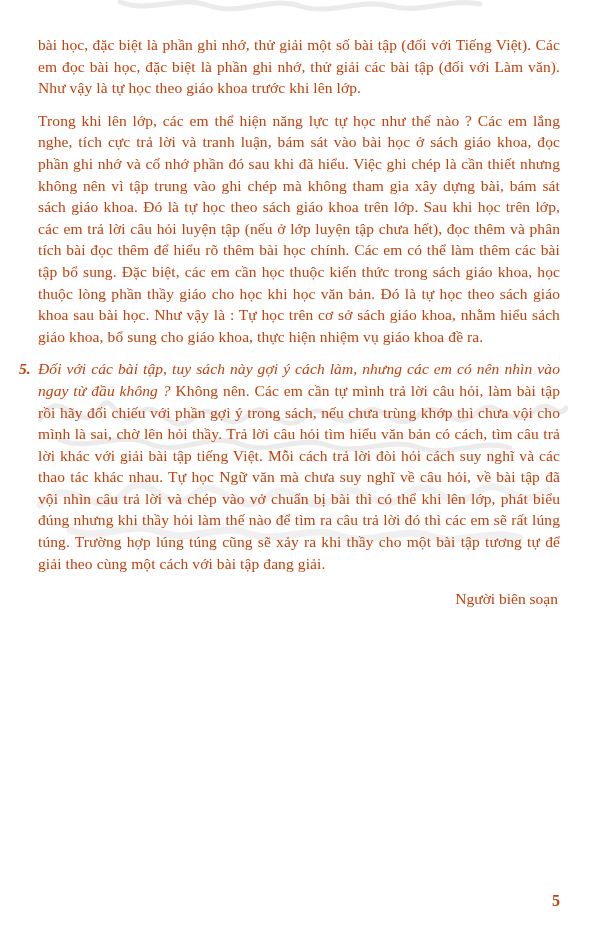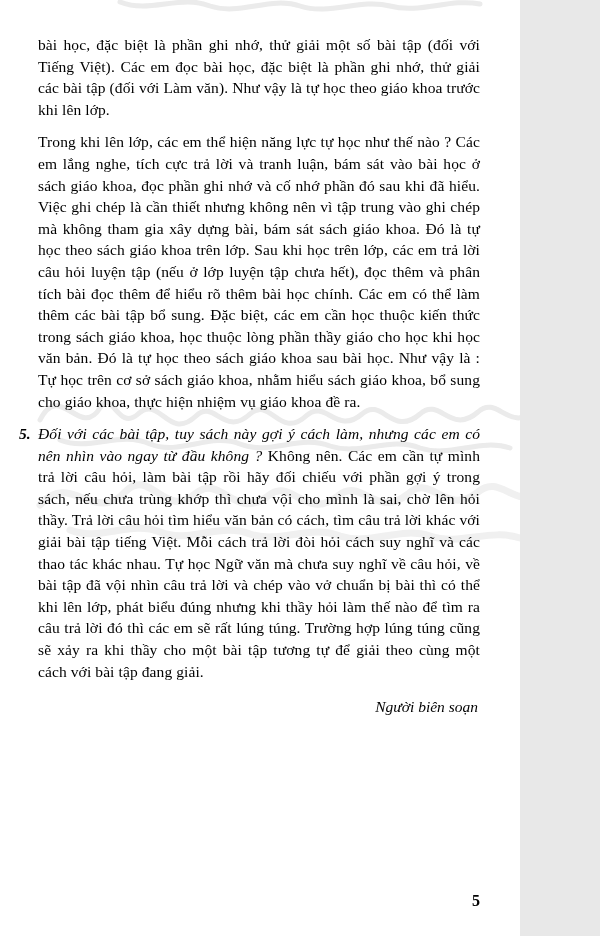--- a/index.html
+++ b/index.html
@@ -1,22 +1,22 @@
 <!DOCTYPE html>
 <html><head>
 <meta charset="utf-8">
 <style>
   html,body{margin:0;padding:0;background:#e8e8e8;}
   .page{
     position:relative;
-    width:520px;height:936px;
+    width:600px;height:936px;
     background:#ffffff;
     overflow:hidden;
     font-family:"Liberation Serif", serif;
-    color:#000000;
+    color:#c2410c;
   }
   .content{
     position:absolute;
     left:38px;right:40px;top:34px;
   }
   p.para{
     font-size:15.5px;
     line-height:21.6px;
     text-align:justify;
     margin:0 0 11px 0;
@@ -35,21 +35,21 @@
     font-style:italic;
   }
   .italic{}
   .signature{
     margin-top:14px;
     text-align:right;
     font-size:15.5px;
     line-height:21.6px;
     padding-right:2px;
   }
-  .signature .role{display:block;font-style:italic;}
+  .signature .role{display:block;}
   .signature .name{display:block;font-style:italic;}
   .page-number{
     position:absolute;
     right:40px;bottom:26px;
     font-size:16px;
     font-weight:bold;
   }
   .watermark{
     position:absolute;
     left:0;top:0;width:600px;height:936px;

